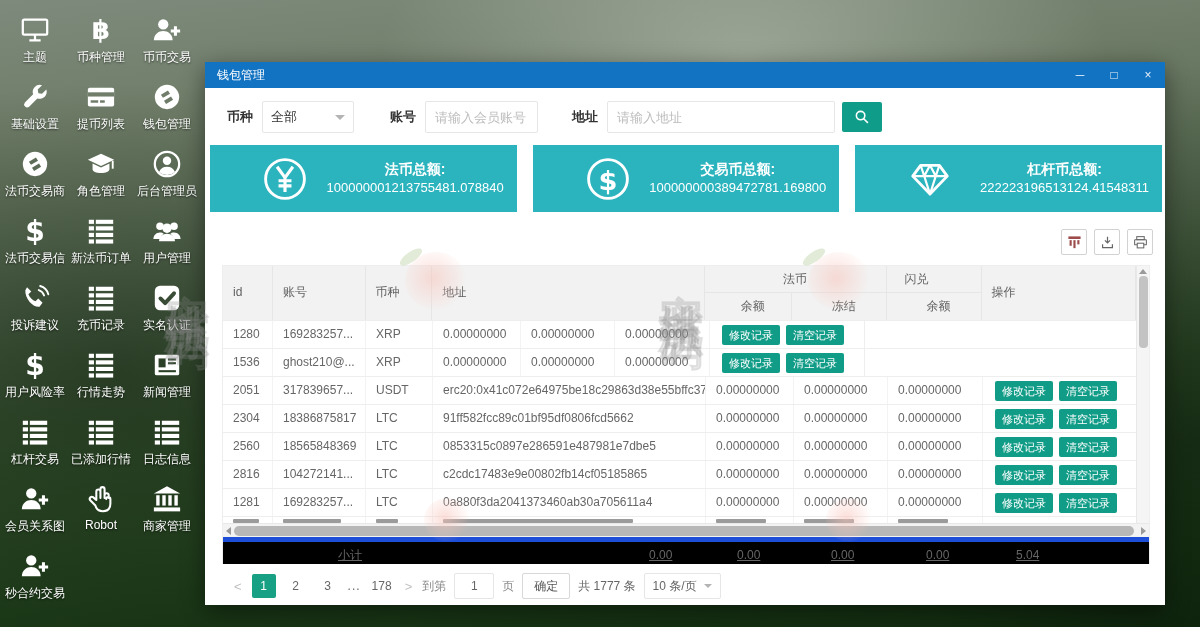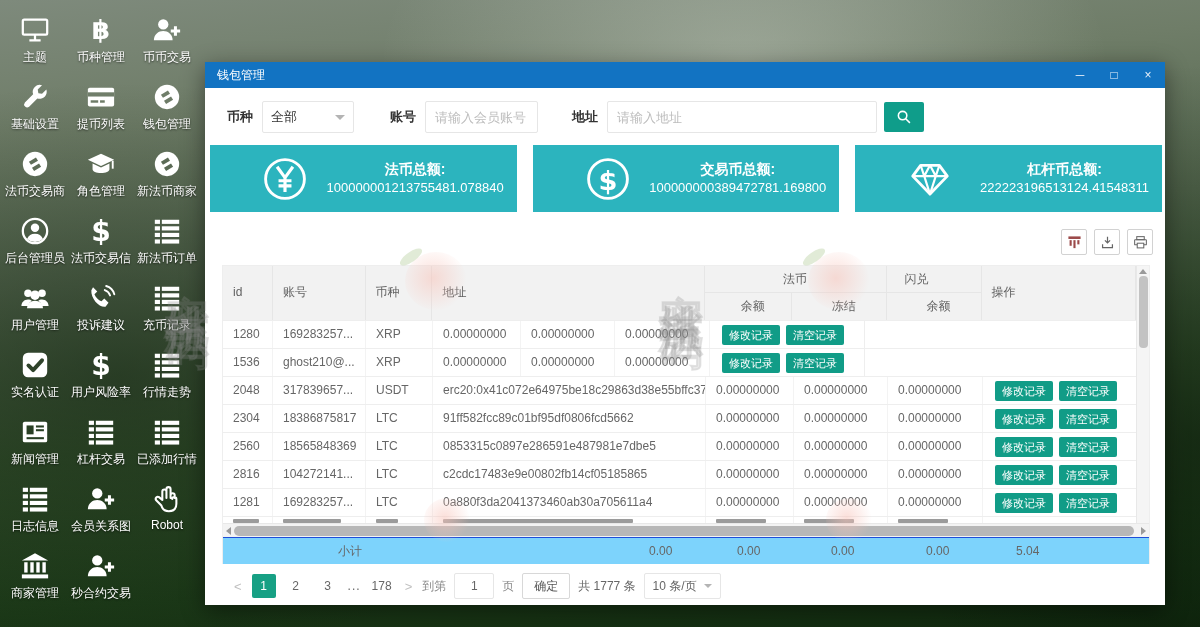--- a/index.html
+++ b/index.html
@@ -38,21 +38,21 @@
   .filterbar { display:flex; align-items:center; padding:13px 16px 10px 22px; }
   .flabel { font-size:13px; color:#333; font-weight:600; margin-right:9px; white-space:nowrap; }
   .fselect { width:92px; height:32px; border:1px solid #e6e6e6; border-radius:2px; background:#fff;
     display:flex; align-items:center; padding:0 8px; font-size:13px; color:#333; cursor:pointer; margin-right:36px; }
   .caret { margin-left:auto; width:0; height:0; border-left:5px solid transparent;
     border-right:5px solid transparent; border-top:5px solid #b4b4b4; }
   .finput { height:32px; border:1px solid #e6e6e6; border-radius:2px; font-size:13px; color:#333;
     padding:0 9px; outline:none; font-family:inherit; }
   .finput::placeholder { color:#bdbdbd; }
   .inp-account { width:113px; margin-right:34px; }
-  .inp-address { width:270px; margin-right:7px; }
+  .inp-address { width:228px; margin-right:7px; }
   .search-btn { width:40px; height:30px; background:#0f9d8a; border:none; border-radius:2px;
     display:flex; align-items:center; justify-content:center; cursor:pointer; }
 
   
   .stats { display:flex; gap:16px; margin:2px 3px 0 5px; }
   .card { flex:1; height:67px; background:#2cb4be; color:#fff; display:flex; align-items:center; }
   .card-icon { width:46px; height:46px; margin-left:52px; flex:0 0 auto; }
   .card-text { margin-left:auto; text-align:center; padding-right:13px; }
   .card-label { font-size:14px; font-weight:bold; line-height:19px; }
   .card-value { font-size:13px; line-height:18px; white-space:nowrap; }
@@ -94,21 +94,21 @@
 
   
   .hscroll { display:flex; align-items:center; height:14px; background:#f3f3f3; border-top:1px solid #e8e8e8; }
   .hs-left { width:0; height:0; margin:0 3px; border-top:4px solid transparent;
     border-bottom:4px solid transparent; border-right:5px solid #9a9a9a; }
   .hs-right { width:0; height:0; margin:0 3px 0 auto; border-top:4px solid transparent;
     border-bottom:4px solid transparent; border-left:5px solid #9a9a9a; }
   .hs-thumb { height:10px; flex:0 0 900px; background:#b7b7b7; border-radius:5px; }
 
   
-  .subtotal { display:flex; height:27px; line-height:26px; border-top:1px solid #1d4ed8; background:#7dd3fc; }
+  .subtotal { display:flex; height:27px; line-height:26px; border-top:5px solid #1d4ed8; background:#000000;text-decoration:underline; }
   .st-label { width:143px; text-align:right; padding-right:4px; }
   .st-sp { width:273px; }
   .st-c { padding-left:10px; }
 
   
   .pager { display:flex; align-items:center; gap:8px; padding:9px 0 0 27px; font-size:12px; color:#666; }
   .pg-arrow { color:#c0c0c0; font-size:13px; padding:0 2px; cursor:pointer; }
   .pg-num { min-width:24px; height:24px; line-height:24px; text-align:center; cursor:pointer; padding:0 3px; }
   .pg-num.active { background:#17a084; color:#fff; border-radius:2px; cursor:default; }
   .pg-dots { color:#666; letter-spacing:1px; }
@@ -222,35 +222,20 @@
     </div>
   <div class="ditem">
       <span class="dic">
         <svg viewBox="0 0 32 32" width="100%" height="100%">
           <path d="M16 5L2 11.5l14 6.5 14-6.5z" fill="#fff"></path>
           <path d="M7 15.5v6c0 2.2 4 4.2 9 4.2s9-2 9-4.2v-6l-9 4.2z" fill="#fff"></path>
           <path d="M28.5 12.5v8.5" stroke="#fff" stroke-width="2"></path>
         </svg>
       </span>
       <span class="dlabel">角色管理</span>
-    </div>
-  <div class="ditem">
-      <span class="dic">
-        <svg viewBox="0 0 32 32" width="100%" height="100%">
-          <defs>
-            <mask id="mco8">
-              <rect width="32" height="32" fill="#000"></rect>
-              <circle cx="16" cy="16" r="13" fill="#fff"></circle>
-              <path d="M9.5 13.5l7.5-4.5 2.2 3.4-7.5 4.5zM12.8 20l7.5-4.5 2.2 3.4-7.5 4.5z" fill="#000"></path>
-            </mask>
-          </defs>
-          <rect width="32" height="32" fill="#fff" mask="url(#mco8)"></rect>
-        </svg>
-      </span>
-      <span class="dlabel">新法币商家</span>
     </div>
   <div class="ditem">
       <span class="dic">
         <svg viewBox="0 0 32 32" width="100%" height="100%">
           <circle cx="16" cy="16" r="13" fill="none" stroke="#fff" stroke-width="2.4"></circle>
           <circle cx="16" cy="12.5" r="4.5" fill="#fff"></circle>
           <path d="M7.5 24.5a9.2 9.2 0 0 1 17 0 12.8 12.8 0 0 1-17 0z" fill="#fff"></path>
         </svg>
       </span>
       <span class="dlabel">后台管理员</span>
@@ -615,21 +600,21 @@
         <div class="td c-coin">XRP</div>
         <div class="td c-b1">0.00000000</div>
         <div class="td c-b2">0.00000000</div>
         <div class="td c-b3">0.00000000</div>
         <div class="td td-op c-op">
           <button class="act-btn">修改记录</button>
           <button class="act-btn">清空记录</button>
         </div>
       </div>
       <div class="trow">
-        <div class="td c-id">2048</div>
+        <div class="td c-id">2051</div>
         <div class="td c-acc">317839657...</div>
         <div class="td c-coin">USDT</div>
         <div class="td c-addr">erc20:0x41c072e64975be18c29863d38e55bffc37747...</div>
         <div class="td c-b1">0.00000000</div>
         <div class="td c-b2">0.00000000</div>
         <div class="td c-b3">0.00000000</div>
         <div class="td td-op c-op">
           <button class="act-btn">修改记录</button>
           <button class="act-btn">清空记录</button>
         </div>

